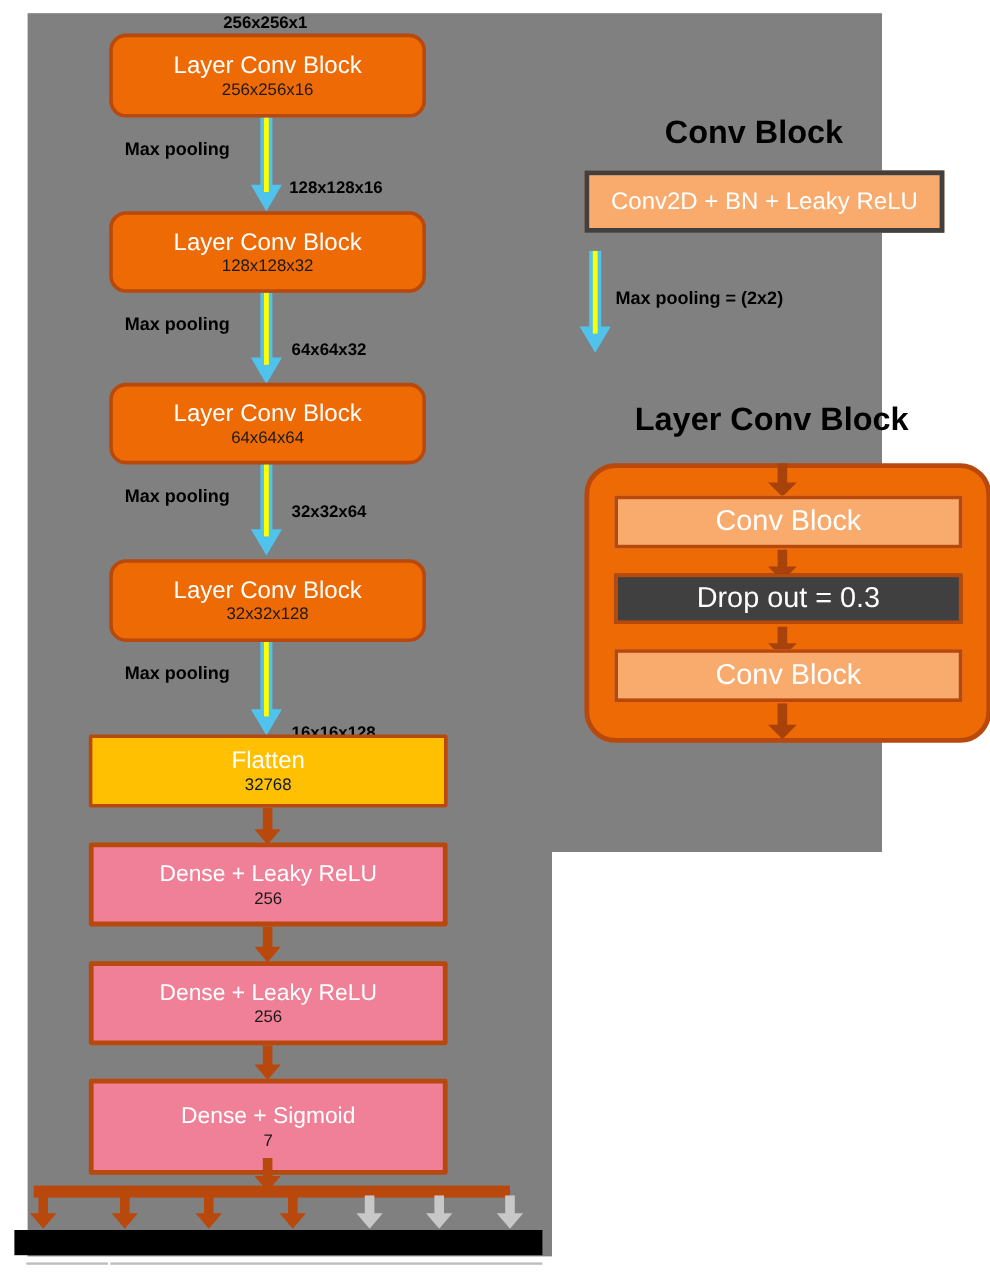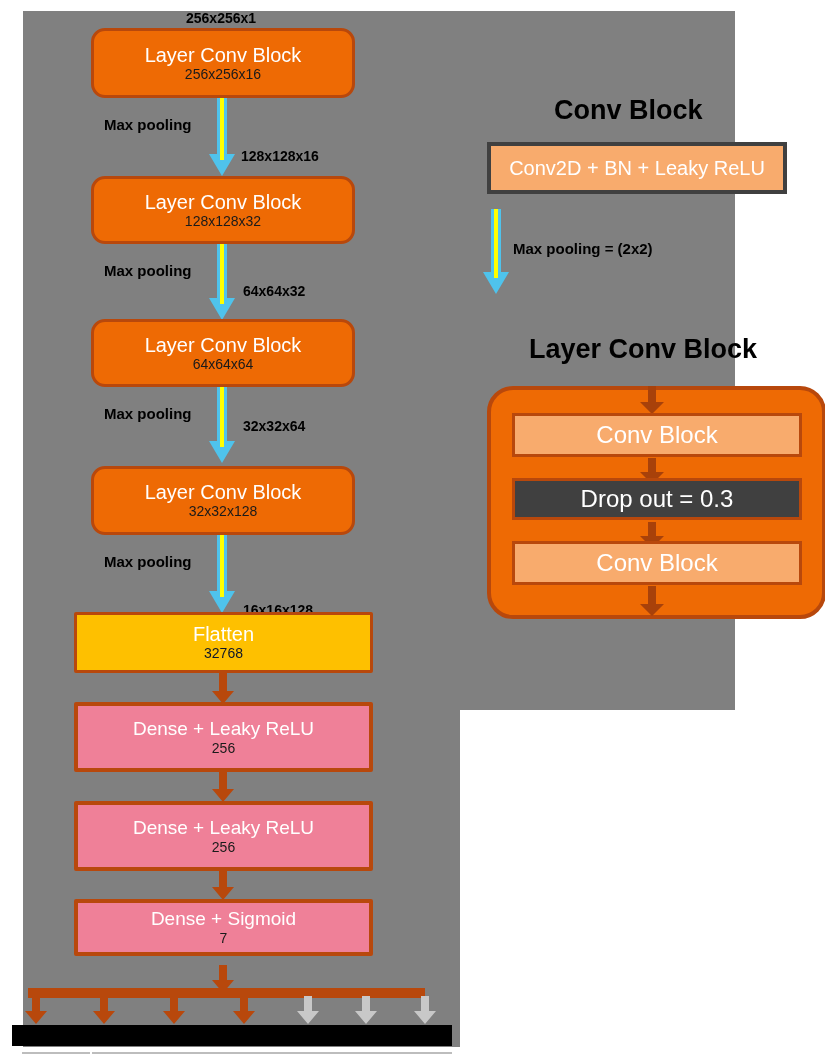--- a/index.html
+++ b/index.html
@@ -145,21 +145,21 @@
   <div class="t1">Dense + Leaky ReLU</div>
   <div class="t2">256</div>
 </div>
 
 <div class="conn" style="left:212px;top:871px;width:22px;height:29px;">
   <svg width="22" height="29" viewBox="0 0 22 29">
     <polygon points="7,0 15,0 15,16 22,16 11,29 0,16 7,16" fill="#b8480c"></polygon>
   </svg>
 </div>
 
-<div class="box dense" style="left:74px;top:899px;width:299px;height:57px;">
+<div class="box dense" style="left:74px;top:899px;width:299px;height:80px;">
   <div class="t1">Dense + Sigmoid</div>
   <div class="t2">7</div>
 </div>
 
 <div class="conn" style="left:212px;top:965px;width:22px;height:28px;">
   <svg width="22" height="28" viewBox="0 0 22 28">
     <polygon points="7,0 15,0 15,15 22,15 11,28 0,15 7,15" fill="#b8480c"></polygon>
   </svg>
 </div>
 

